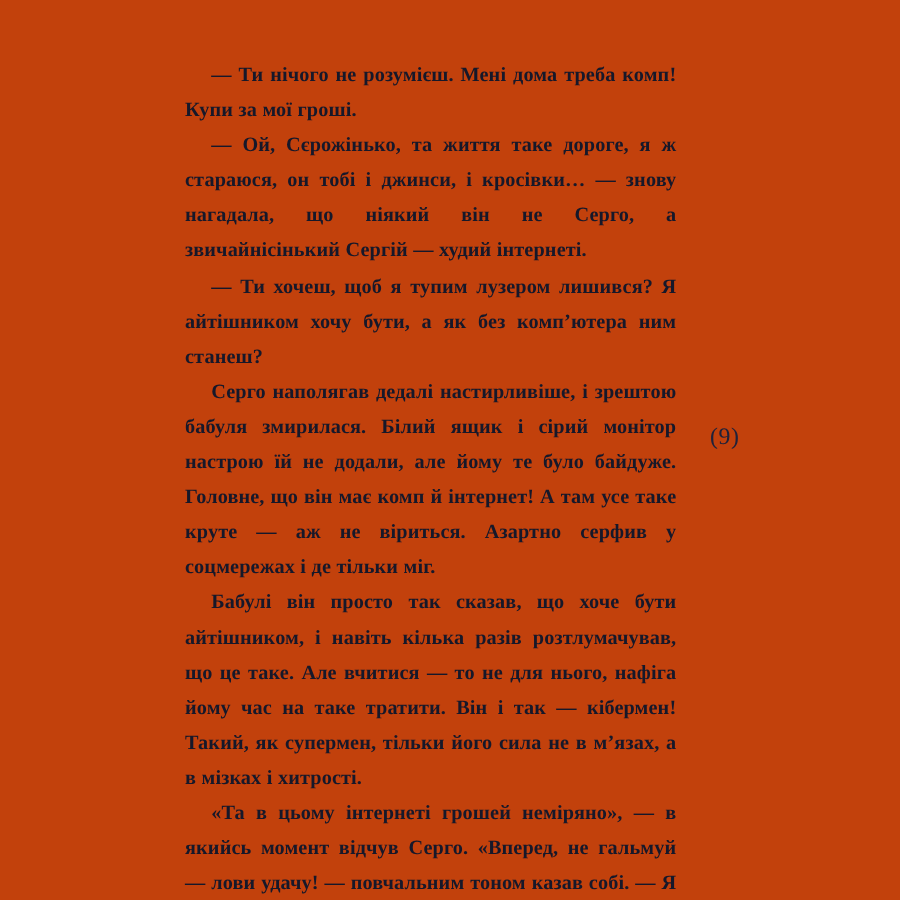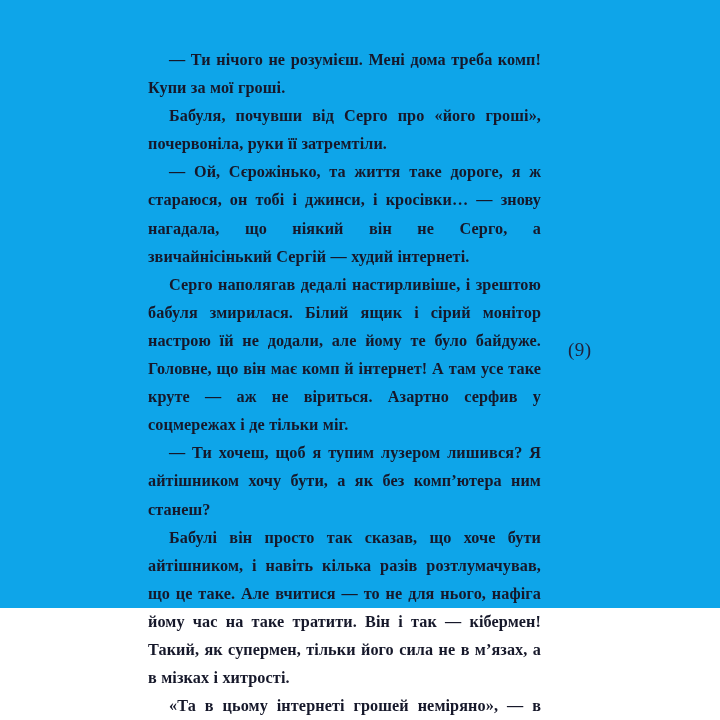--- a/index.html
+++ b/index.html
@@ -11,22 +11,22 @@
     width: 720px;
     height: 720px;
     background: #ffffff;
     font-family: "Liberation Serif", "DejaVu Serif", serif;
     overflow: hidden;
   }
 
   #page {
     position: relative;
     width: 720px;
-    height: 608px;
-    background: #0ea5e9;
+    height: 720px;
+    background: #c2410c;
   }
 
   
   #text-column {
     position: absolute;
     left: 148px;
     top: 46px;
     width: 393px;          
   }
 
@@ -57,23 +57,22 @@
     white-space: nowrap;
   }
 </style>
 </head>
 <body>
 
 <div id="page">
 
   <div id="text-column">
     <p class="para">— Ти нічого не розумієш. Мені дома треба комп! Купи за мої гроші.</p>
-    <p class="para">Бабуля, почувши від Серго про «його гроші», почервоніла, руки її затремтіли.</p>
     <p class="para">— Ой, Сєрожінько, та життя таке дороге, я ж стараюся, он тобі і джинси, і кросівки… — знову нагадала, що ніякий він не Серго, а звичайнісінький Сергій — худий інтернеті.</p>
+    <p class="para">— Ти хочеш, щоб я тупим лузером лишився? Я айтішником хочу бути, а як без комп’ютера ним станеш?</p>
     <p class="para">Серго наполягав дедалі настирливіше, і зрештою бабуля змирилася. Білий ящик і сірий монітор настрою їй не додали, але йому те було байдуже. Головне, що він має комп й інтернет! А там усе таке круте — аж не віриться. Азартно серфив у соцмережах і де тільки міг.</p>
-    <p class="para">— Ти хочеш, щоб я тупим лузером лишився? Я айтішником хочу бути, а як без комп’ютера ним станеш?</p>
     <p class="para">Бабулі він просто так сказав, що хоче бути айтішником, і навіть кілька разів розтлумачував, що це таке. Але вчитися — то не для нього, нафіга йому час на таке тратити. Він і так — кібермен! Такий, як супермен, тільки його сила не в м’язах, а в мізках і хитрості.</p>
     <p class="para">«Та в цьому інтернеті грошей неміряно», — в якийсь момент відчув Серго. «Вперед, не гальмуй — лови удачу! — повчальним тоном казав собі. — Я ж не лопух, тупити не буду».</p>
   </div>
 
   <div id="page-marker">(9)</div>
 
 </div>
 
 </body></html>

